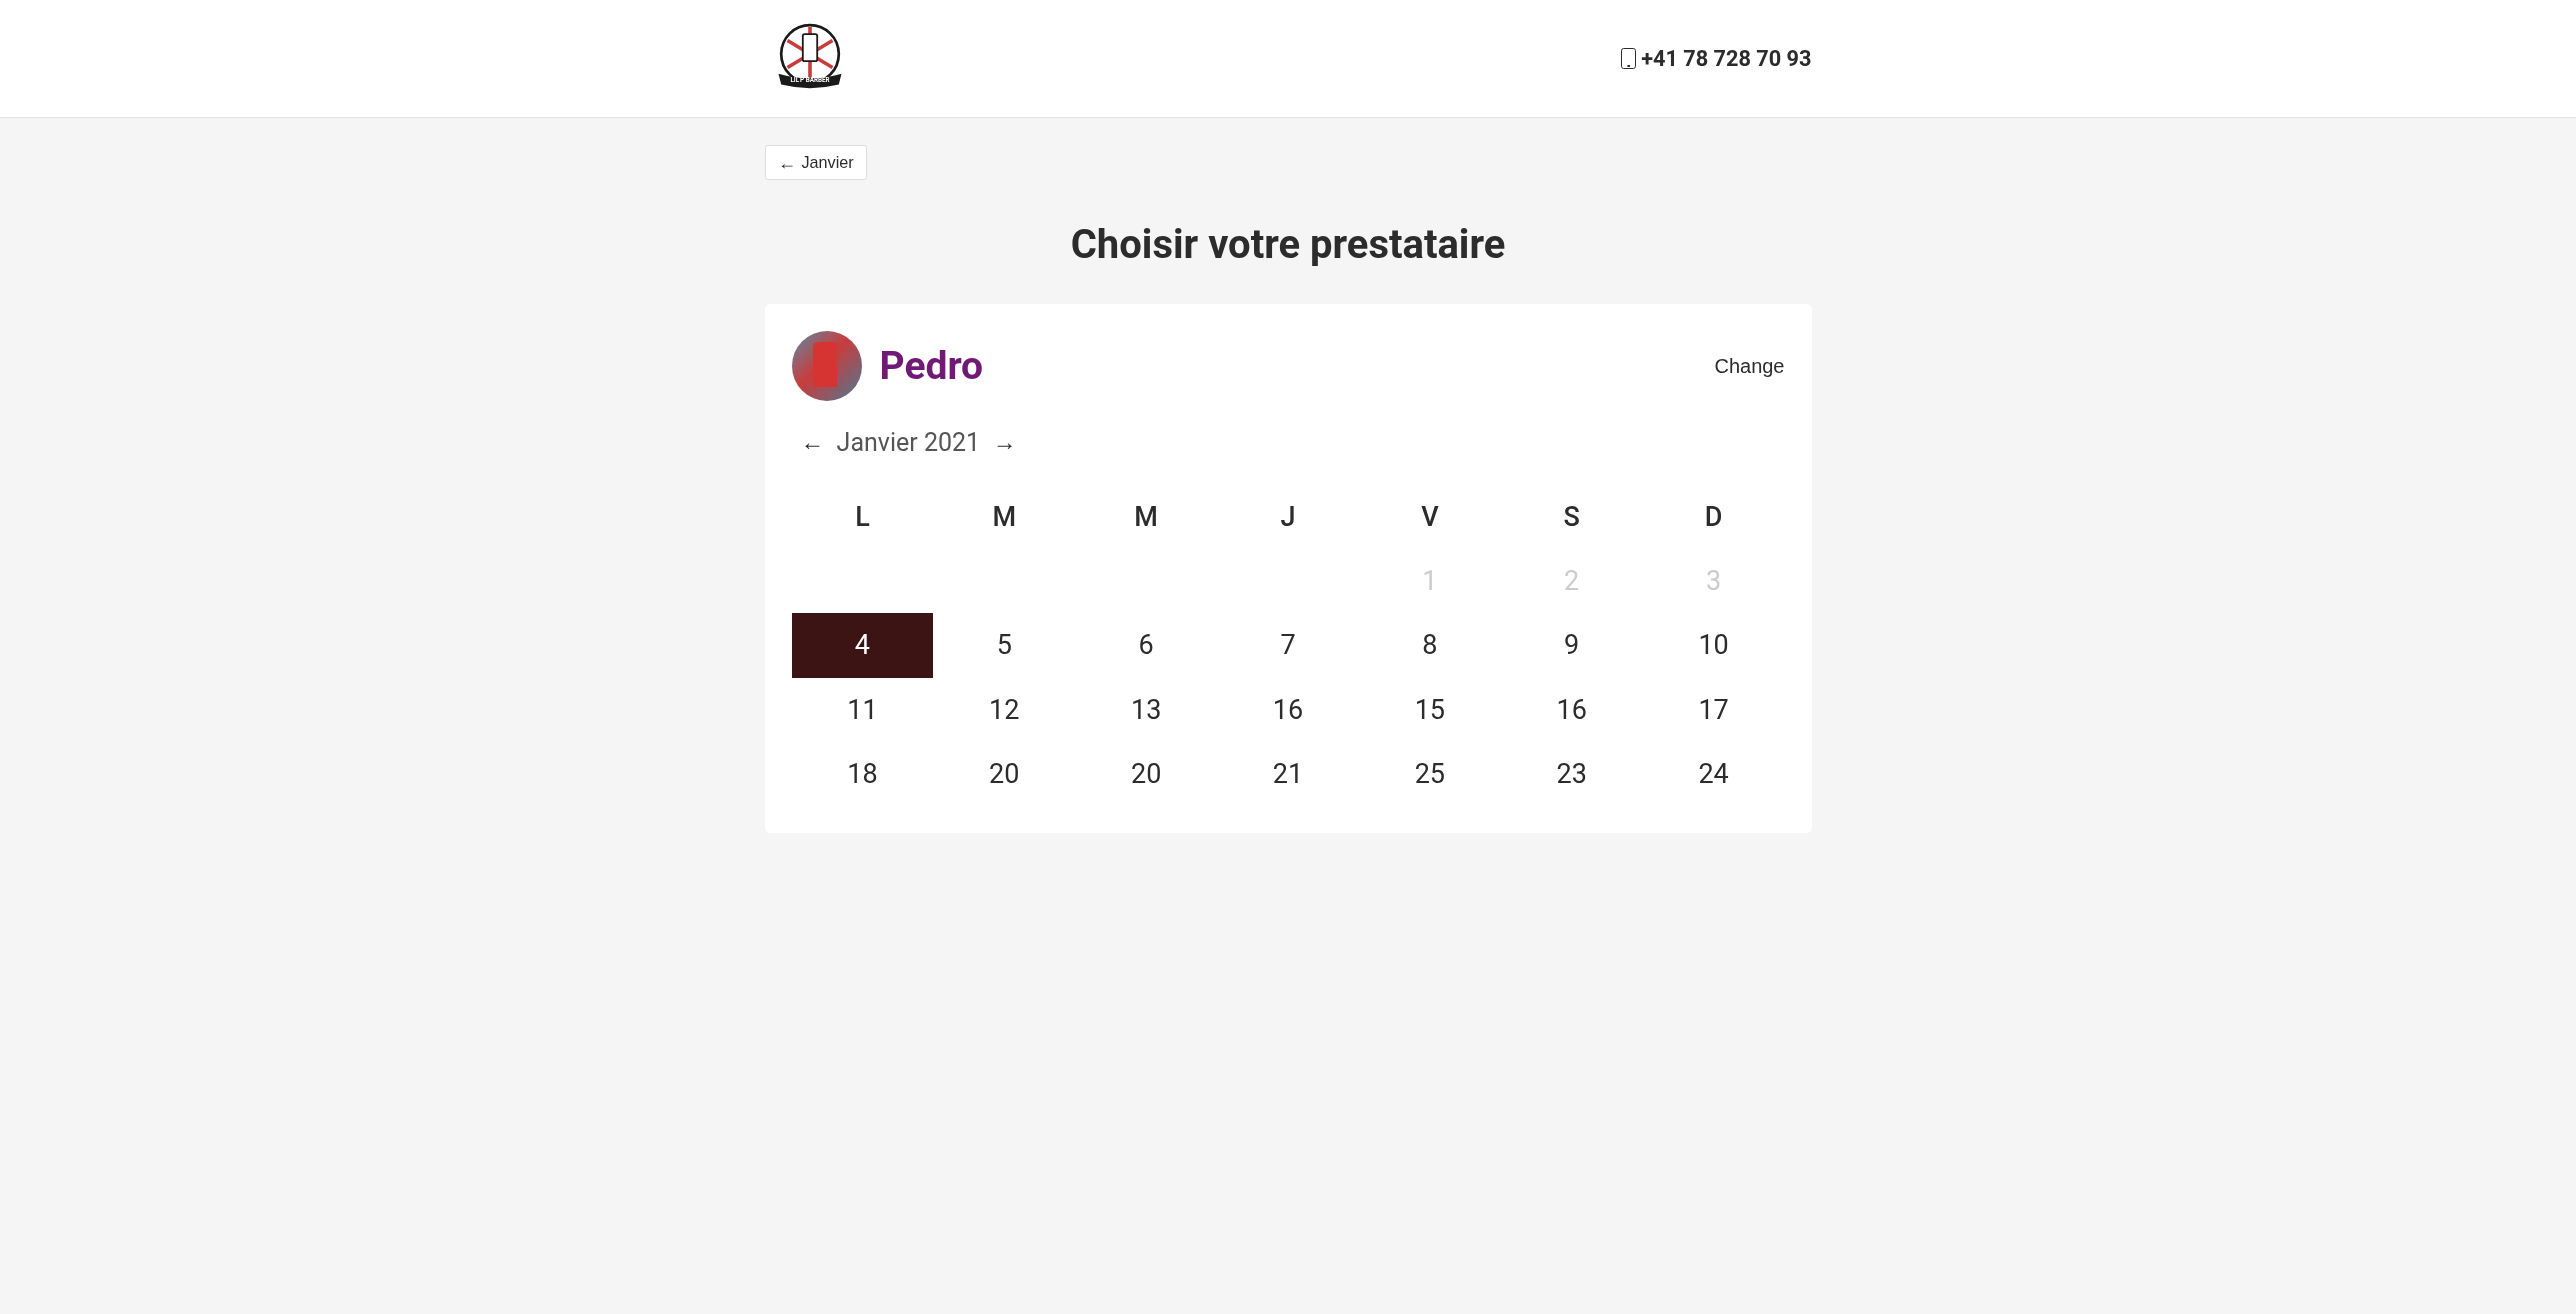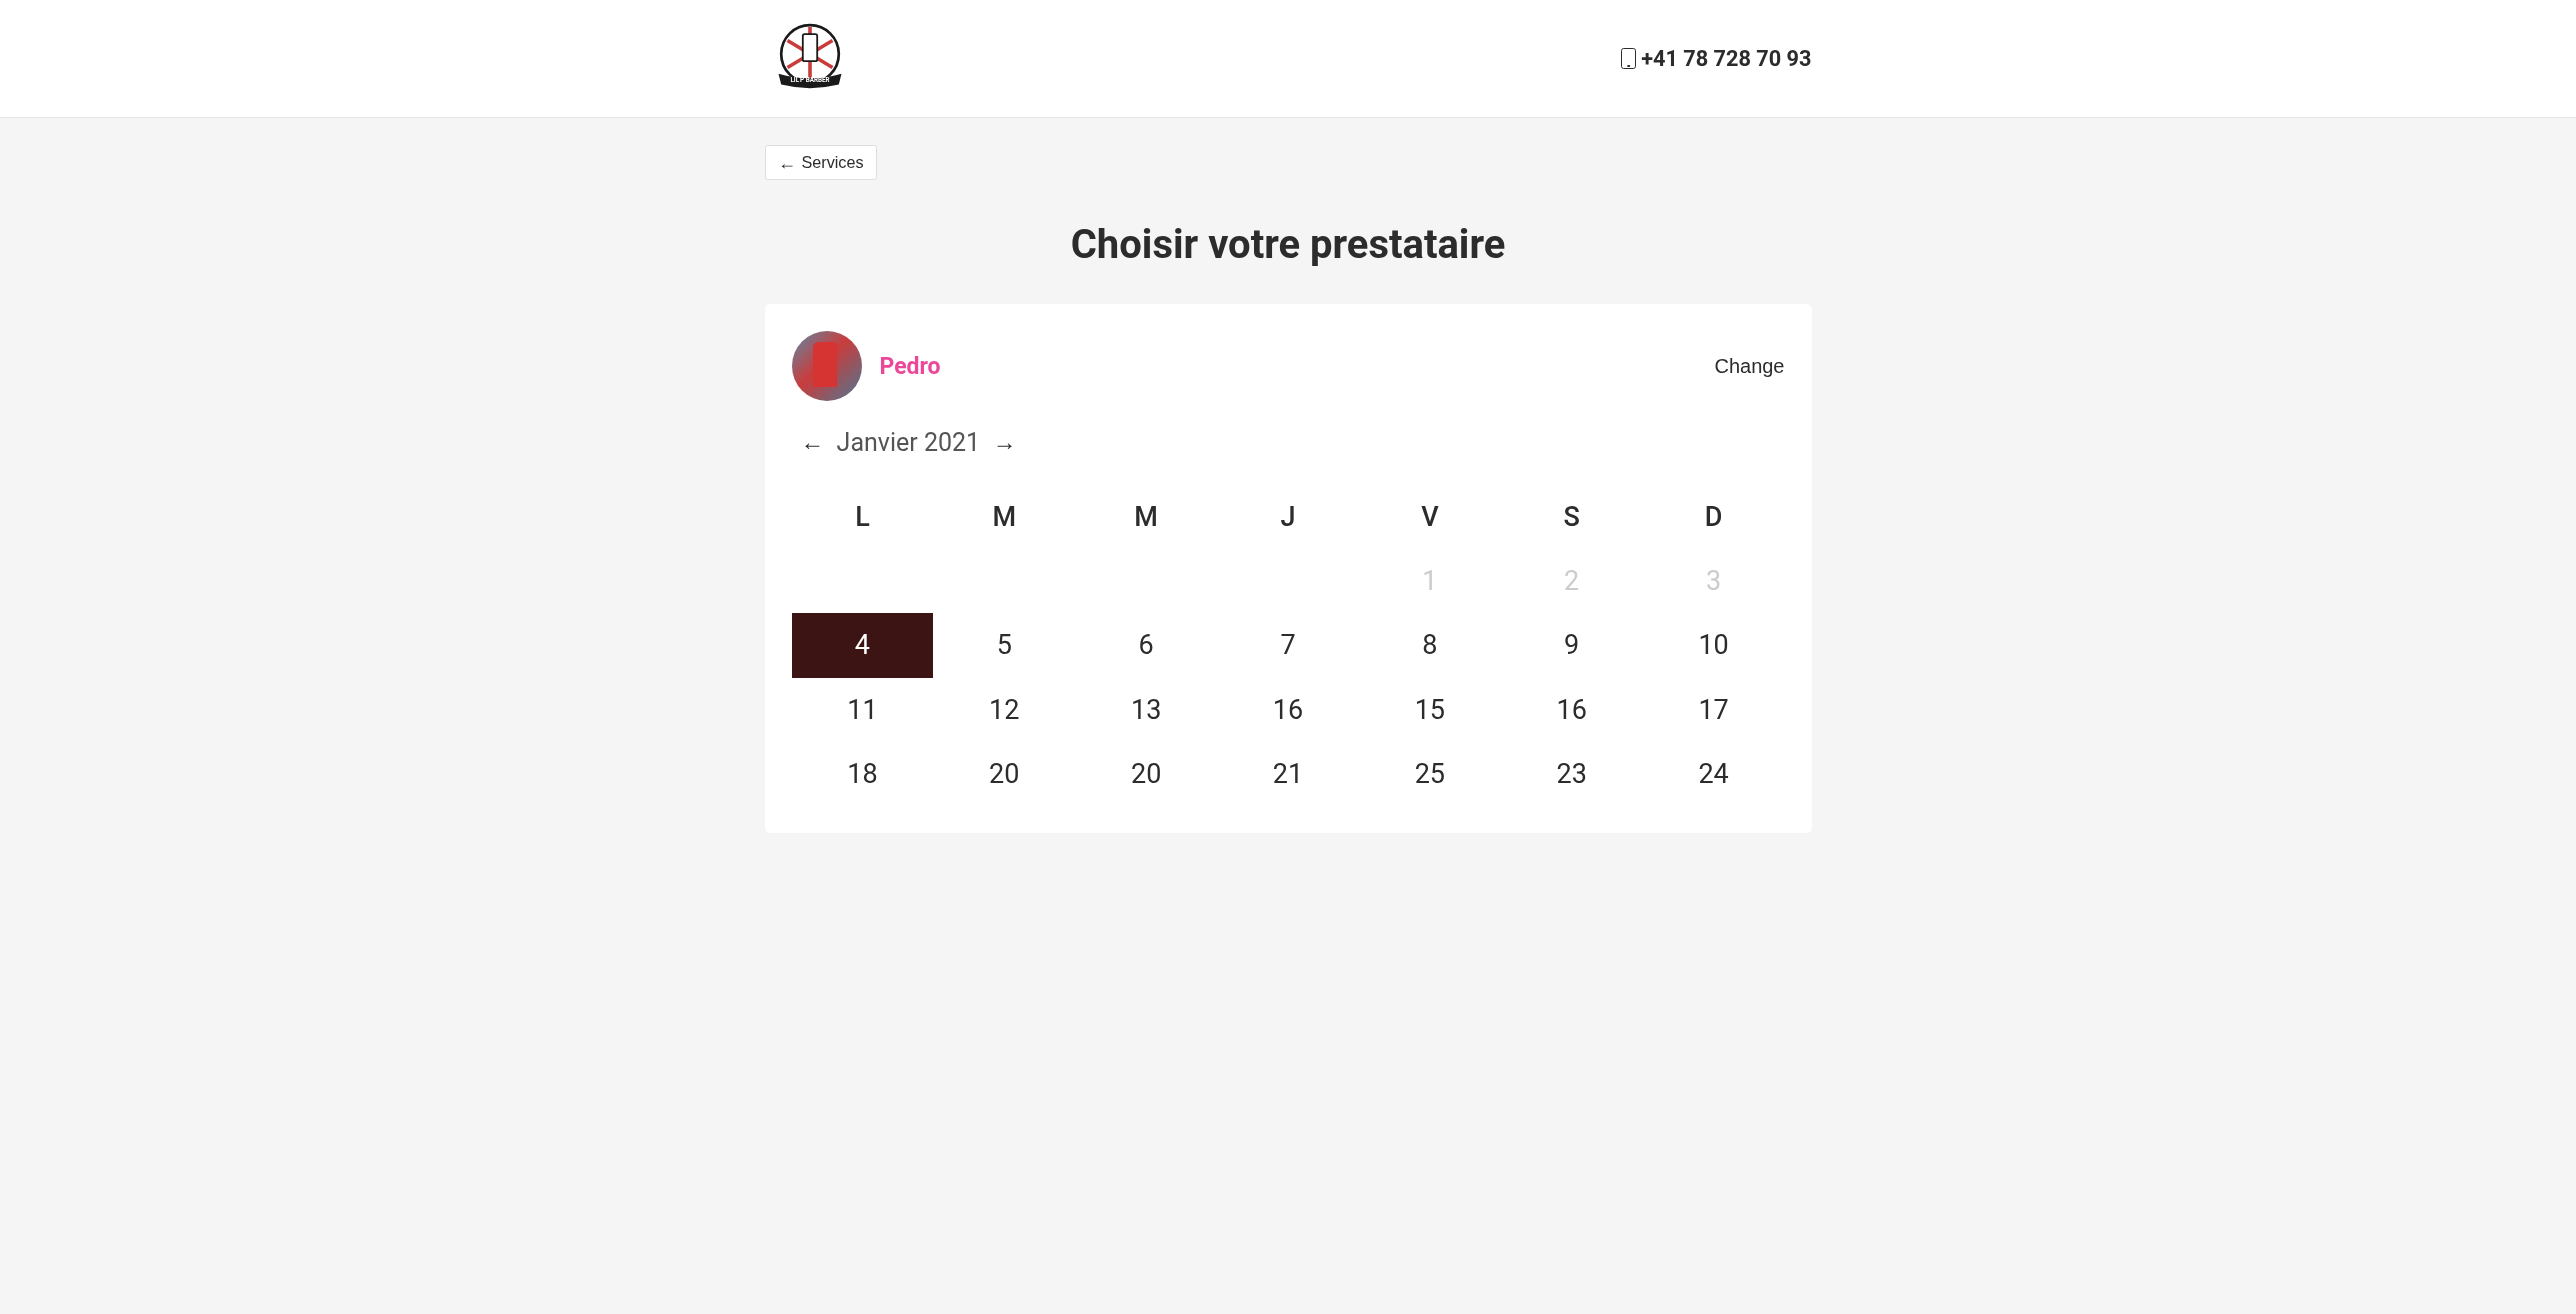--- a/index.html
+++ b/index.html
@@ -112,23 +112,23 @@
       content: "";
       position: absolute;
       top: 15%;
       left: 30%;
       width: 35%;
       height: 65%;
       background: #d63333;
       border-radius: 5.4px 5.4px 0 0;
     }
     .provider-name {
-      font-size: 23px;
+      font-size: 39px;
       font-weight: 700;
-      color: #ec4899;
+      color: #701a75;
     }
     .change-link {
       font-size: 20px;
       color: #2c2c2c;
       cursor: pointer;
       background: none;
       border: none;
     }
     .month-nav {
       display: flex;
@@ -206,21 +206,21 @@
     <div class="phone">
       <span class="phone-icon"></span>
       <span>+41 78 728 70 93</span>
     </div>
   </div>
 </div>
 
 <div class="main">
   <button class="back-button">
     <span class="arrow-left">←</span>
-    <span>Services</span>
+    <span>Janvier</span>
   </button>
 
   <h1 class="page-title">Choisir votre prestataire</h1>
 
   <div class="card">
     <div class="provider-row">
       <div class="provider-left">
         <div class="avatar"></div>
         <div class="provider-name">Pedro</div>
       </div>

